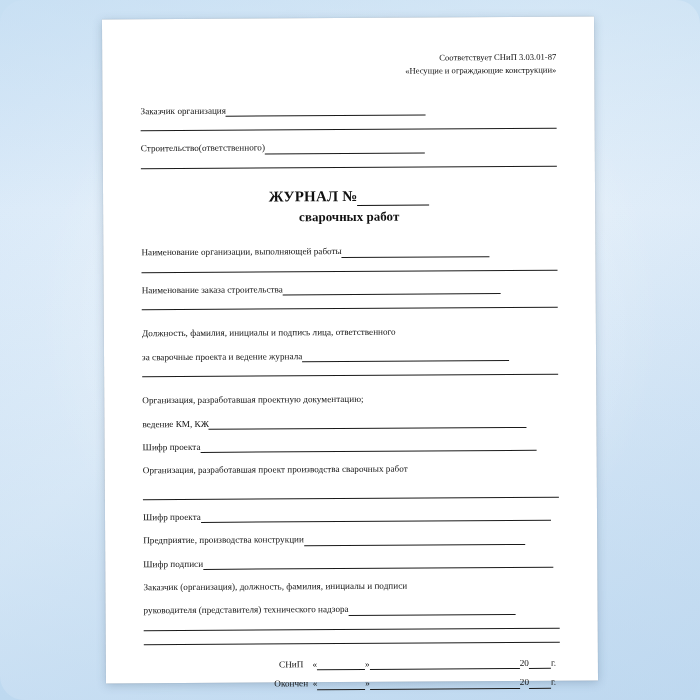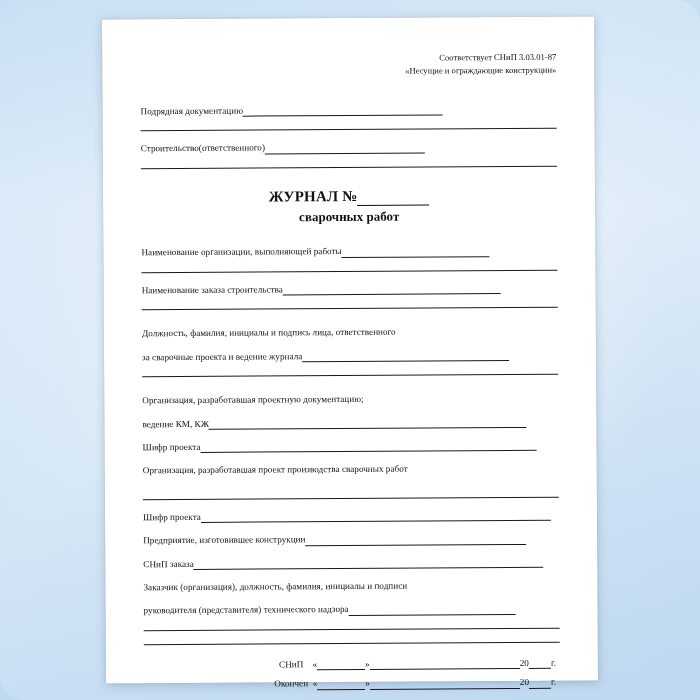--- a/index.html
+++ b/index.html
@@ -114,21 +114,21 @@
 <div id="stage">
 
   <div class="sheet">
 
     <div class="hdr">
       <div>Соответствует СНиП 3.03.01-87</div>
       <div>«Несущие и ограждающие конструкции»</div>
     </div>
 
     <div class="field-row">
-      <span class="lbl">Подрядная документацию</span><span class="rule" style="width:200px"></span>
+      <span class="lbl">Заказчик организация</span><span class="rule" style="width:200px"></span>
     </div>
     <div class="blankline"></div>
 
     <div class="gap-s"></div>
 
     <div class="field-row">
       <span class="lbl">Строительство(ответственного)</span><span class="rule" style="width:160px"></span>
     </div>
     <div class="blankline"></div>
 
@@ -191,27 +191,27 @@
 
     <div class="gap-s"></div>
 
     <div class="field-row">
       <span class="lbl">Шифр проекта</span><span class="rule" style="width:350px"></span>
     </div>
 
     <div class="gap-s"></div>
 
     <div class="field-row">
-      <span class="lbl">Предприятие, изготовившее конструкции</span><span class="rule" style="width:221px"></span>
-    </div>
-
-    <div class="gap-s"></div>
-
-    <div class="field-row">
-      <span class="lbl">СНиП заказа</span><span class="rule" style="width:350px"></span>
+      <span class="lbl">Предприятие, производства конструкции</span><span class="rule" style="width:221px"></span>
+    </div>
+
+    <div class="gap-s"></div>
+
+    <div class="field-row">
+      <span class="lbl">Шифр подписи</span><span class="rule" style="width:350px"></span>
     </div>
 
     <div class="gap-s"></div>
 
     <div class="field-row">
       <span class="lbl">Заказчик (организация), должность, фамилия, инициалы и подписи</span>
     </div>
 
     <div class="gap-s"></div>
 

